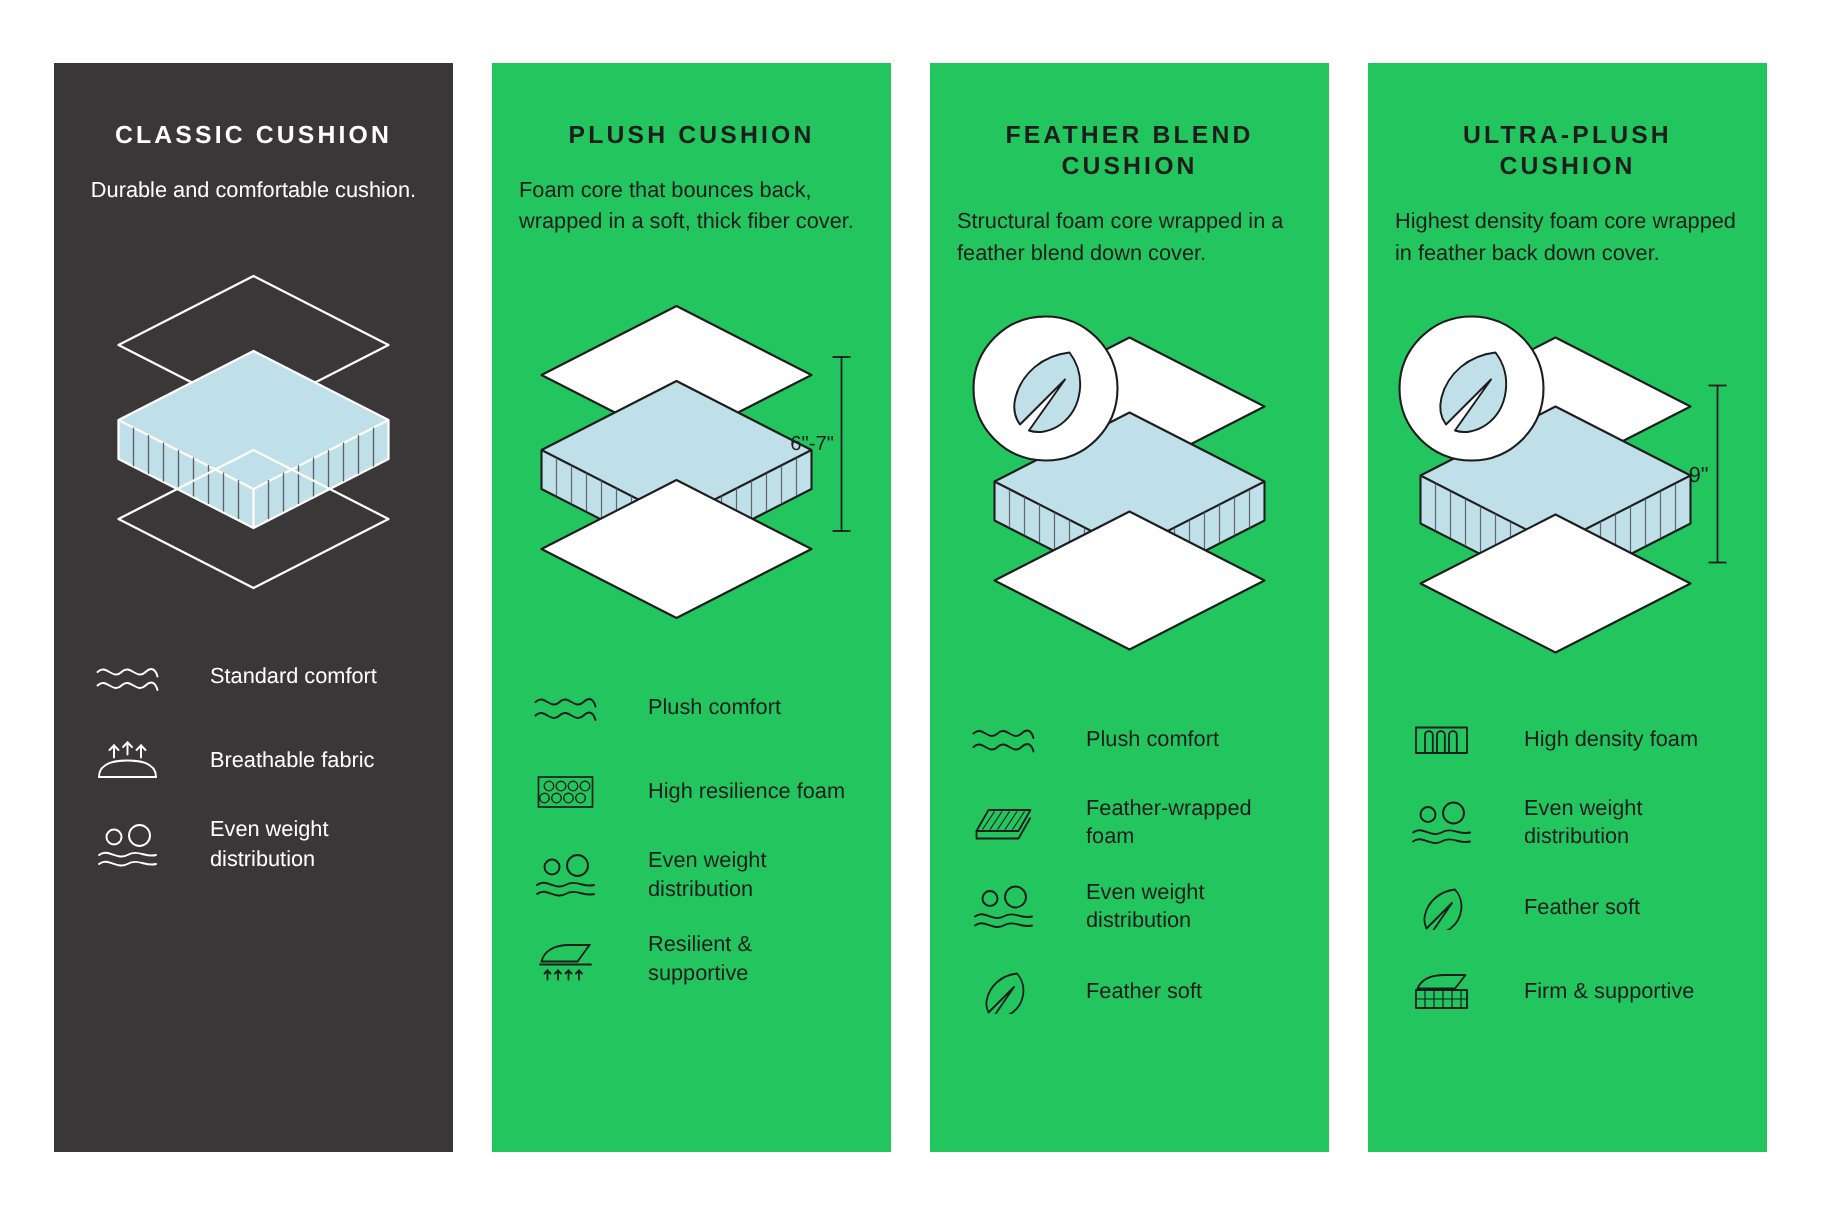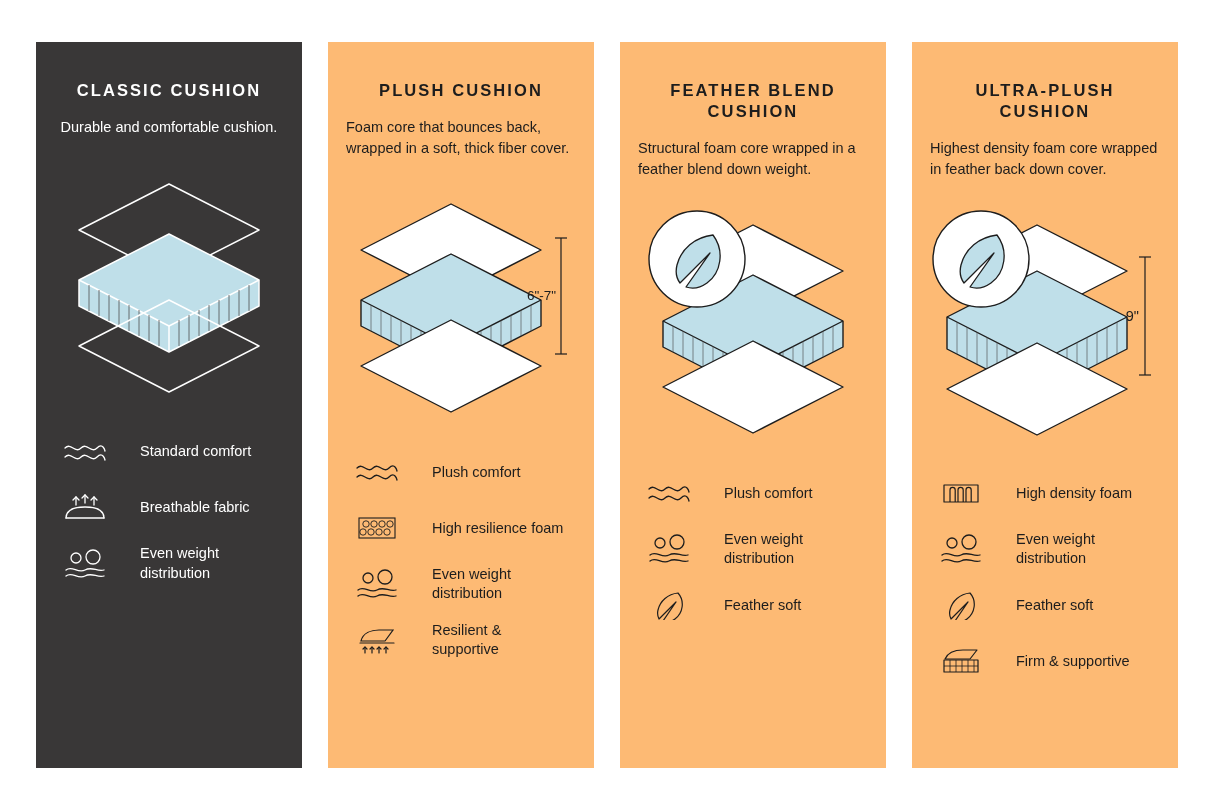--- a/index.html
+++ b/index.html
@@ -32,21 +32,21 @@
     display: flex;
     flex-direction: column;
     align-items: center;
     padding: 38px 18px 0 18px;
   }
   .card.dark {
     background: #393737;
     color: #ffffff;
   }
   .card.light {
-    background: #fdba74;
+    background: #22c55e;
     color: #1d1d1d;
   }
   .card-title {
     font-size: 16.5px;
     font-weight: bold;
     letter-spacing: 2.1px;
     text-align: center;
     line-height: 1.28;
     margin: 0 0 16px 0;
     text-transform: uppercase;
@@ -270,21 +270,21 @@
             <path d="M8 24l2-2 2 2M15 24l2-2 2 2M22 24l2-2 2 2M29 24l2-2 2 2"></path>
           </svg>
         </span>
         <span class="flabel">Resilient &amp; supportive</span>
       </div>
     </div>
   </div>
 
   <div class="card light">
     <h2 class="card-title">FEATHER BLEND CUSHION</h2>
-    <p class="card-desc">Structural foam core wrapped in a feather blend down weight.</p>
+    <p class="card-desc">Structural foam core wrapped in a feather blend down cover.</p>
 
     <div class="diagram-wrap">
       <svg width="236" height="250" viewBox="0 0 236 250" fill="none" stroke="#1d1d1d" stroke-width="1.4" stroke-linejoin="round">
         <polygon points="118,28 208,74 118,120 28,74" fill="#ffffff"></polygon>
         <g>
           <polygon points="118,78 208,124 208,150 118,196 28,150 28,124" fill="#bfdfe9"></polygon>
           <polyline points="28,124 118,170 208,124" fill="none"></polyline>
           <polyline points="118,170 118,196" fill="none"></polyline>
           <g stroke="#4b4b4b" stroke-width="0.8" opacity="0.8">
             <line x1="38" y1="129" x2="38" y2="155"></line>
@@ -318,20 +318,36 @@
         <span class="ficon">
           <svg width="44" height="24" viewBox="0 0 44 24" fill="none" stroke="#1d1d1d" stroke-width="1.3" stroke-linecap="round">
             <path d="M2 8c6-6 10 6 16 0s10 6 16 0 8 3 8 3"></path>
             <path d="M2 17c6-6 10 6 16 0s10 6 16 0 8 3 8 3"></path>
           </svg>
         </span>
         <span class="flabel">Plush comfort</span>
       </div>
       <div class="feature">
         <span class="ficon">
+          <svg width="44" height="30" viewBox="0 0 44 30" fill="none" stroke="#1d1d1d" stroke-width="1.2" stroke-linejoin="round">
+            <polygon points="12,6 40,6 32,20 4,20"></polygon>
+            <polyline points="4,20 4,25 32,25 40,11"></polyline>
+            <g stroke-width="0.8">
+              <line x1="16" y1="7" x2="8" y2="19"></line>
+                <line x1="21" y1="7" x2="13" y2="19"></line>
+              <line x1="26" y1="7" x2="18" y2="19"></line>
+                <line x1="31" y1="7" x2="23" y2="19"></line>
+              <line x1="36" y1="7" x2="28" y2="19"></line>
+            </g>
+          </svg>
+        </span>
+        <span class="flabel">Feather-wrapped foam</span>
+      </div>
+      <div class="feature">
+        <span class="ficon">
           <svg width="44" height="30" viewBox="0 0 44 30" fill="none" stroke="#1d1d1d" stroke-width="1.3" stroke-linecap="round">
             <circle cx="13" cy="9" r="5"></circle>
             <circle cx="30" cy="8" r="7"></circle>
             <path d="M3 21c6-5 12 4 19 0s12 2 19 0"></path>
             <path d="M3 27c6-5 12 4 19 0s12 2 19 0"></path>
           </svg>
         </span>
         <span class="flabel">Even weight distribution</span>
       </div>
       <div class="feature">

